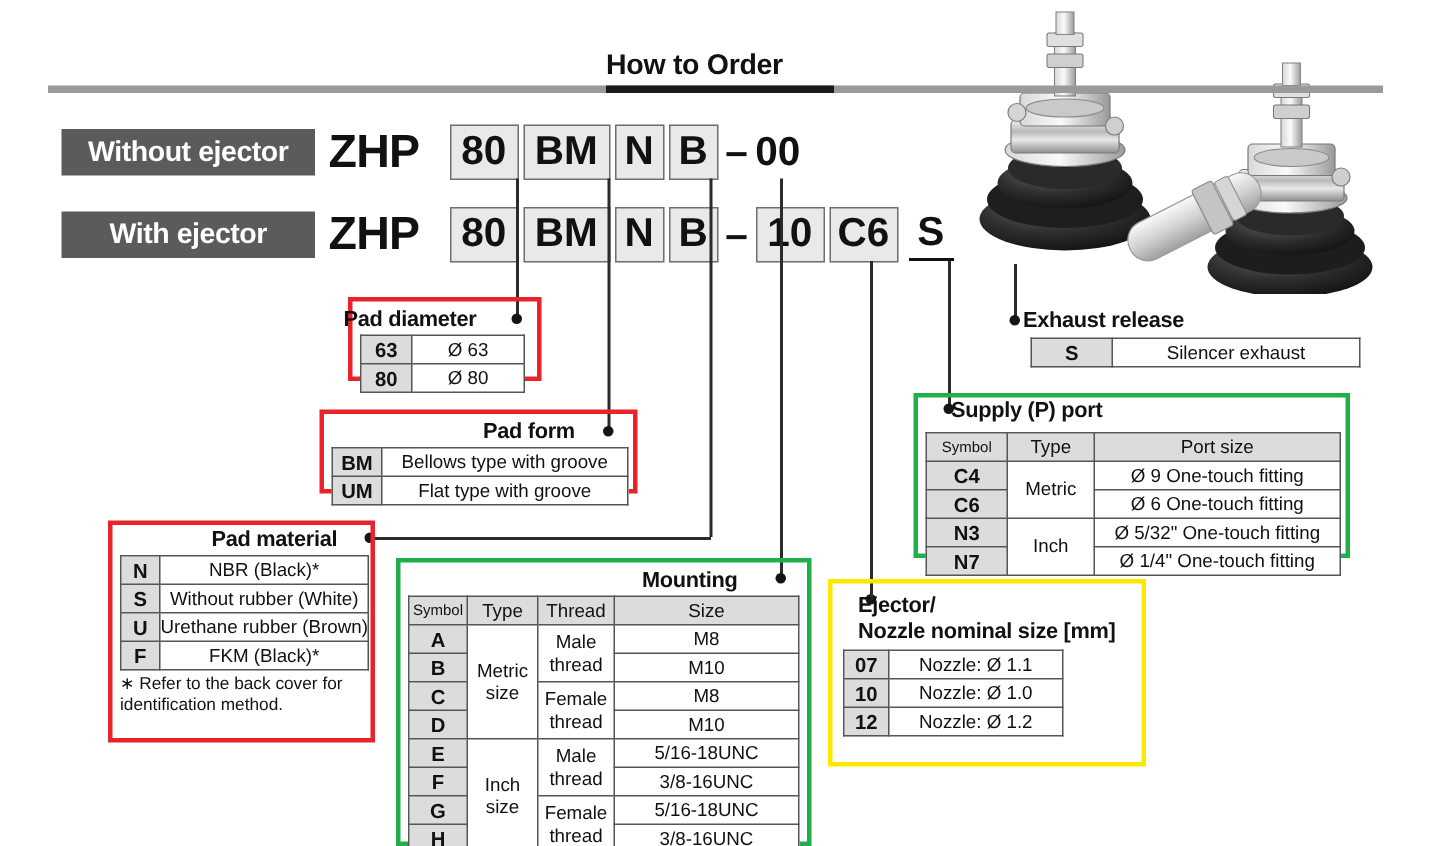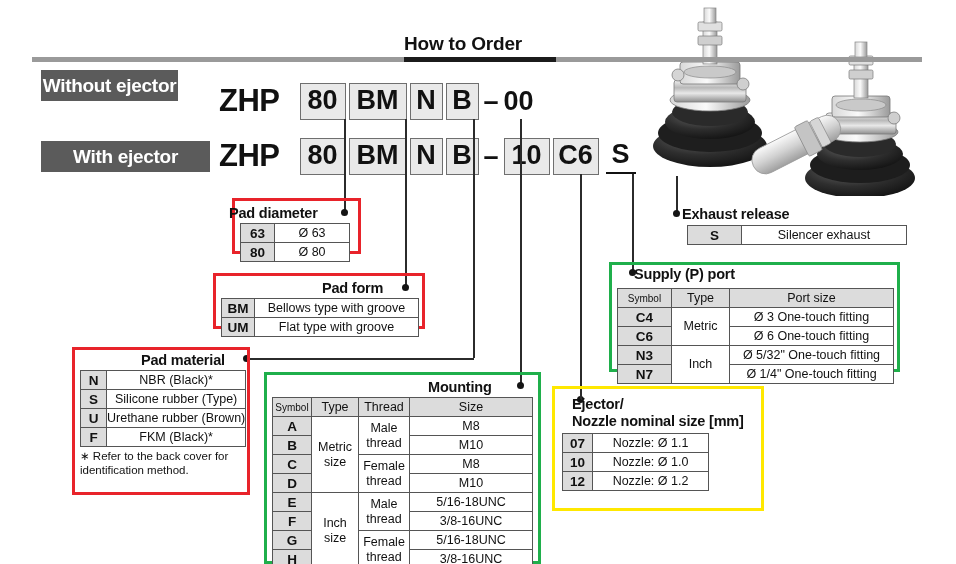--- a/index.html
+++ b/index.html
@@ -13,21 +13,21 @@
   
   #header-rule{position:absolute;left:32px;top:57px;width:890px;height:5px;background:#9a9a9a;}
   #header-rule-dark{position:absolute;left:404px;top:57px;width:152px;height:5px;background:#1b1b1b;}
   #page-title{position:absolute;left:404px;top:33px;width:200px;
     font-size:19px;font-weight:bold;letter-spacing:-.2px;color:#111;}
 
   
   .badge{position:absolute;background:#5b5b5b;color:#fff;font-weight:bold;
     font-size:19px;letter-spacing:-.3px;display:flex;align-items:center;
     justify-content:center;height:31px;}
-  #badge-without{left:41px;top:70px;width:137px;}
+  #badge-without{left:41px;top:86px;width:169px;}
   #badge-with{left:41px;top:141px;width:169px;}
 
   
   .pn-row{position:absolute;display:flex;align-items:center;height:36px;}
   #pn-row-without{left:219px;top:83px;}
   #pn-row-with{left:219px;top:138px;}
   .pn-prefix{font-size:31px;font-weight:bold;letter-spacing:-.5px;margin-right:20px;color:#111;}
   .pn-code{
     border:1.6px solid #6f6f6f;background:#e9e9e9;
     font-size:27px;font-weight:bold;line-height:1;
@@ -229,21 +229,21 @@
 <div class="group-box gb-red" style="left:72px;top:347px;width:178px;height:148px;"></div>
 <div class="callout-title" style="left:141px;top:352px;">Pad material</div>
 <table class="spec" style="left:80px;top:370px;">
   <tbody>
       <tr>
     <td class="sym" style="width:25px">N</td>
     <td class="val" style="width:135px">NBR (Black)*</td>
   </tr>
   <tr>
     <td class="sym">S</td>
-    <td class="val">Silicone rubber (Type)</td>
+    <td class="val">Without rubber (White)</td>
   </tr>
   <tr>
     <td class="sym">U</td>
     <td class="val">Urethane rubber (Brown)</td>
   </tr>
   <tr>
     <td class="sym">F</td>
     <td class="val">FKM (Black)*</td>
   </tr>
 </tbody>
@@ -324,21 +324,21 @@
 <table class="spec" style="left:617px;top:288px;">
   <tbody>
       <tr>
     <th class="tiny-head" style="width:53px">Symbol</th>
     <th style="width:57px">Type</th>
     <th style="width:163px">Port size</th>
   </tr>
   <tr>
     <td class="sym">C4</td>
     <td class="val" rowspan="2">Metric</td>
-    <td class="val">Ø 3 One-touch fitting</td>
+    <td class="val">Ø 9 One-touch fitting</td>
   </tr>
   <tr>
     <td class="sym">C6</td>
     <td class="val">Ø 6 One-touch fitting</td>
   </tr>
   <tr>
     <td class="sym">N3</td>
     <td class="val" rowspan="2">Inch</td>
     <td class="val">Ø 5/32" One-touch fitting</td>
   </tr>

